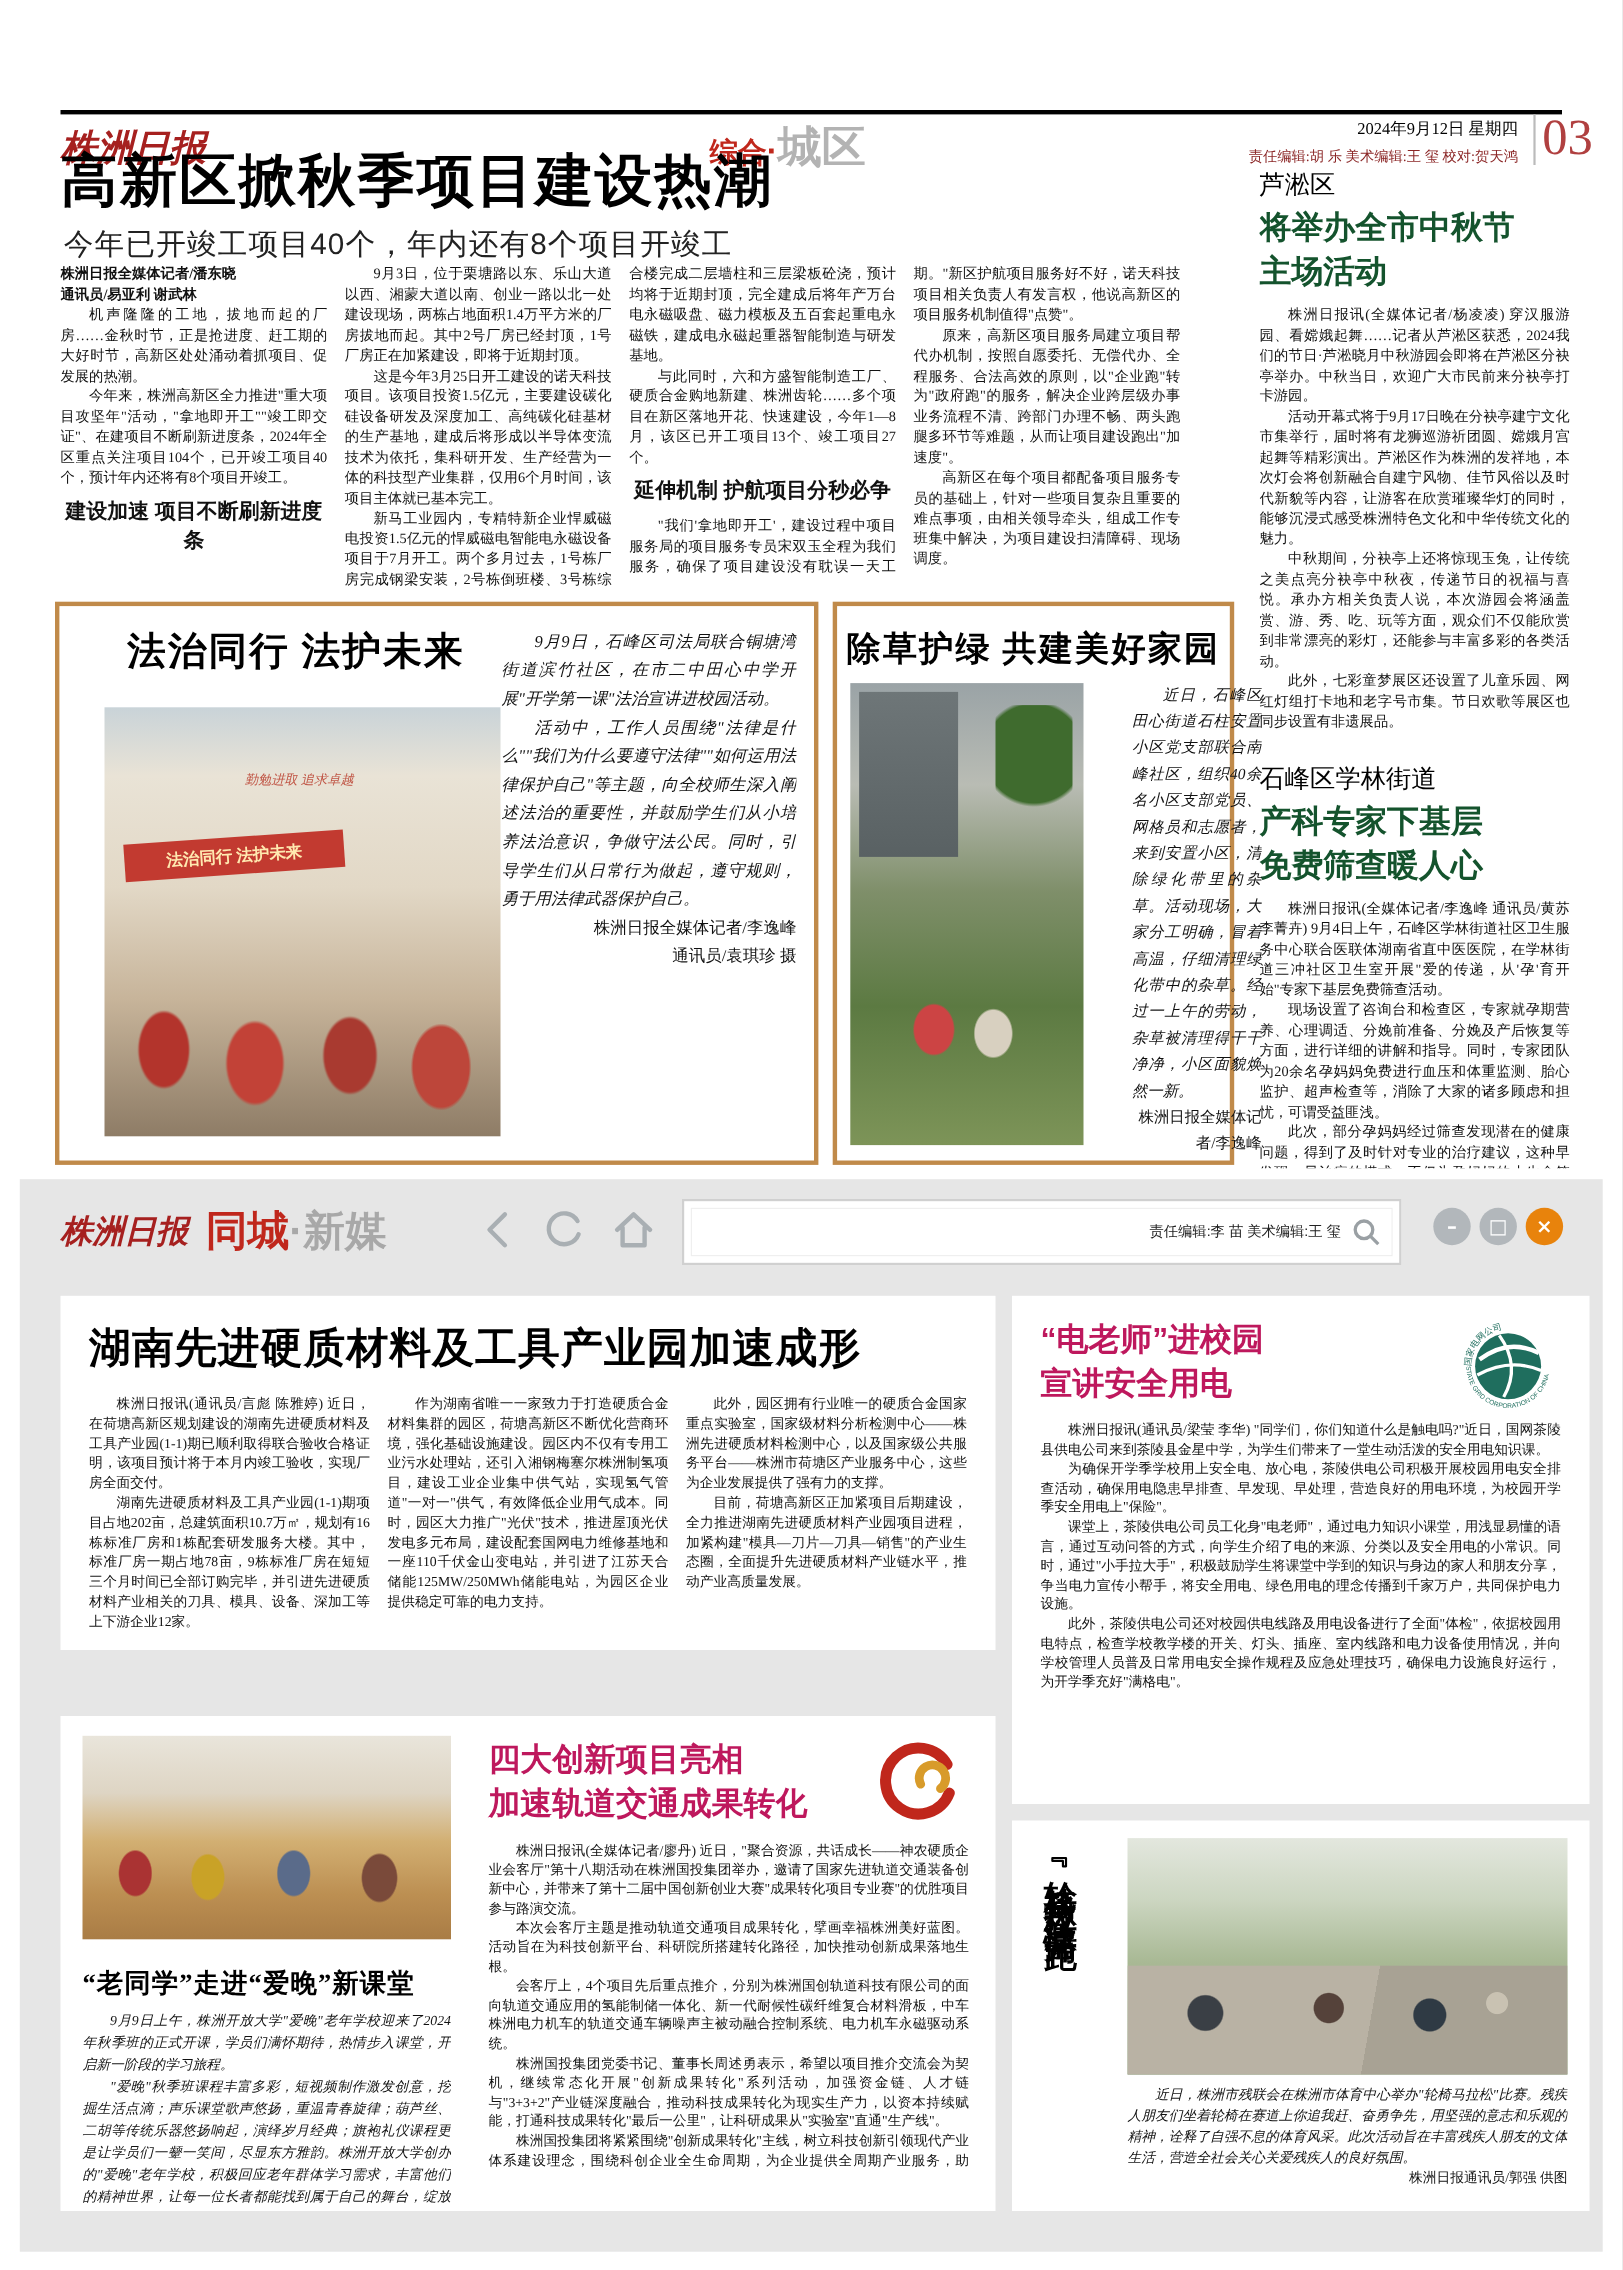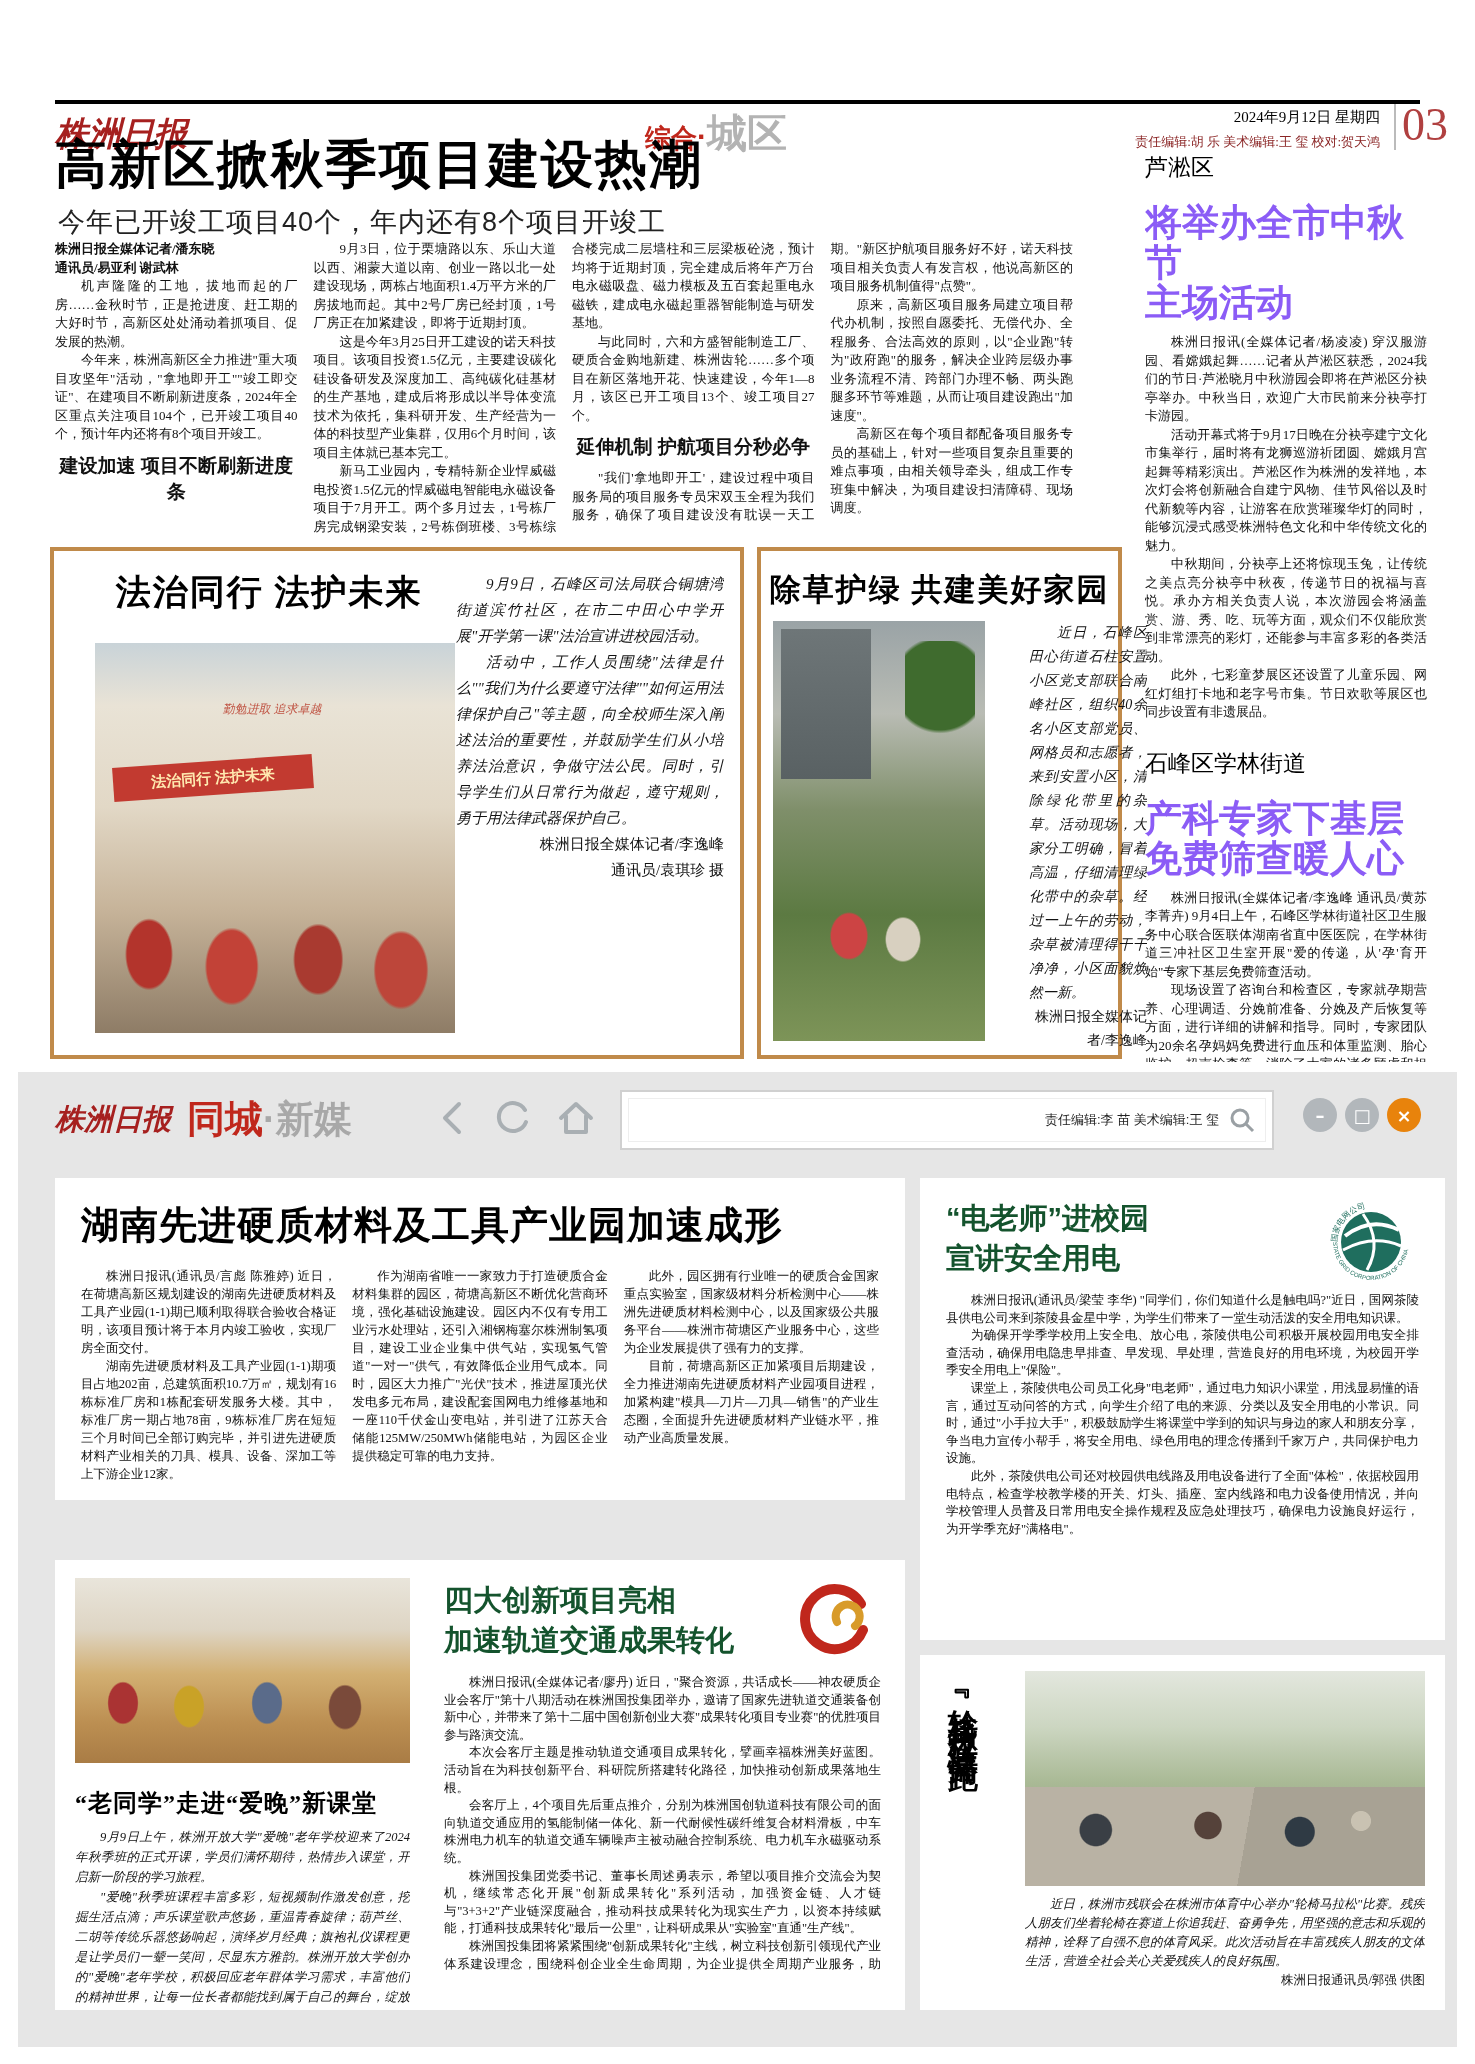--- a/index.html
+++ b/index.html
@@ -17,21 +17,21 @@
   
   .lead-title{font-family:"Liberation Sans",sans-serif;font-weight:900;font-size:52px;letter-spacing:2px;color:#000;}
   .lead-sub{font-family:"Liberation Sans",sans-serif;font-weight:400;font-size:27px;color:#222;letter-spacing:1px;}
   .flow{column-gap:16px;text-align:justify;overflow:hidden;font-size:13px;line-height:18.5px;}
   .flow p{margin:0;}
   .flow .p{text-indent:2em;}
   .flow .by{text-indent:0;font-weight:700;}
   .flow .sub{font-family:"Liberation Sans",sans-serif;font-weight:700;font-size:19px;line-height:26px;text-align:center;text-indent:0;margin:9px 0;break-inside:avoid;}
   
   .side-kicker{font-size:23px;color:#000;}
-  .side-title{font-size:37px;font-weight:800;line-height:40px;color:#8b5cf6;margin-top:20px;}
+  .side-title{font-size:29px;font-weight:800;line-height:40px;color:#14532d;margin-top:4px;}
   
   .pbox{border:4px solid #c08a4a;background:#fff;box-sizing:border-box;}
   .pbox-title{font-size:35px;font-weight:800;letter-spacing:2px;text-align:center;color:#000;}
   .kai{font-style:italic;font-size:15px;line-height:26px;text-align:justify;}
   .kai p{margin:0;}
   .kai .p{text-indent:2em;}
   .kai .credit{text-indent:0;text-align:right;font-style:normal;}
   .photo{position:relative;overflow:hidden;}
   
   .grayzone{background:#e6e6e6;}
@@ -39,21 +39,21 @@
   .webbrand-main{font-family:"Liberation Sans",sans-serif;font-weight:900;font-size:38px;color:#c0271c;}
   .webbrand-sub{font-family:"Liberation Sans",sans-serif;font-weight:700;font-size:38px;color:#a8a8a8;}
   .addrbar{background:#fff;border:2px solid #d0d0d0;display:flex;align-items:center;}
   .addr-inner{flex:1;height:42px;margin:6px;border:1px solid #eee;display:flex;align-items:center;justify-content:flex-end;}
   .addr-text{font-size:13px;color:#222;font-family:"Liberation Sans",sans-serif;}
   .winbtn{width:34px;height:34px;border-radius:50%;display:flex;align-items:center;justify-content:center;
           font-family:"DejaVu Sans",sans-serif;color:#fff;font-size:18px;font-weight:700;}
   .winbtn.gray{background:#b2b7bb;}
   .winbtn.orange{background:#e8830c;}
   .card-h1{font-family:"Liberation Sans",sans-serif;font-weight:900;font-size:38px;letter-spacing:1px;color:#000;}
-  .card-h2{font-family:"Liberation Sans",sans-serif;font-weight:900;font-size:29px;line-height:40px;color:#14532d;}
+  .card-h2{font-family:"Liberation Sans",sans-serif;font-weight:900;font-size:29px;line-height:40px;color:#be185d;}
   .serif-h{font-weight:800;font-size:24px;letter-spacing:1px;color:#000;}
   .vtitle{writing-mode:vertical-rl;font-weight:800;font-size:30px;letter-spacing:6px;line-height:42px;color:#000;}
   .navico{stroke:#a9afb3;stroke-width:4;fill:none;stroke-linecap:round;stroke-linejoin:round;}
 </style>
 </head>
 <body>
 
 <div class="page">
 
   <div class="abs rule" style="left:55px;top:100px;width:1365px;height:4px;"></div>

